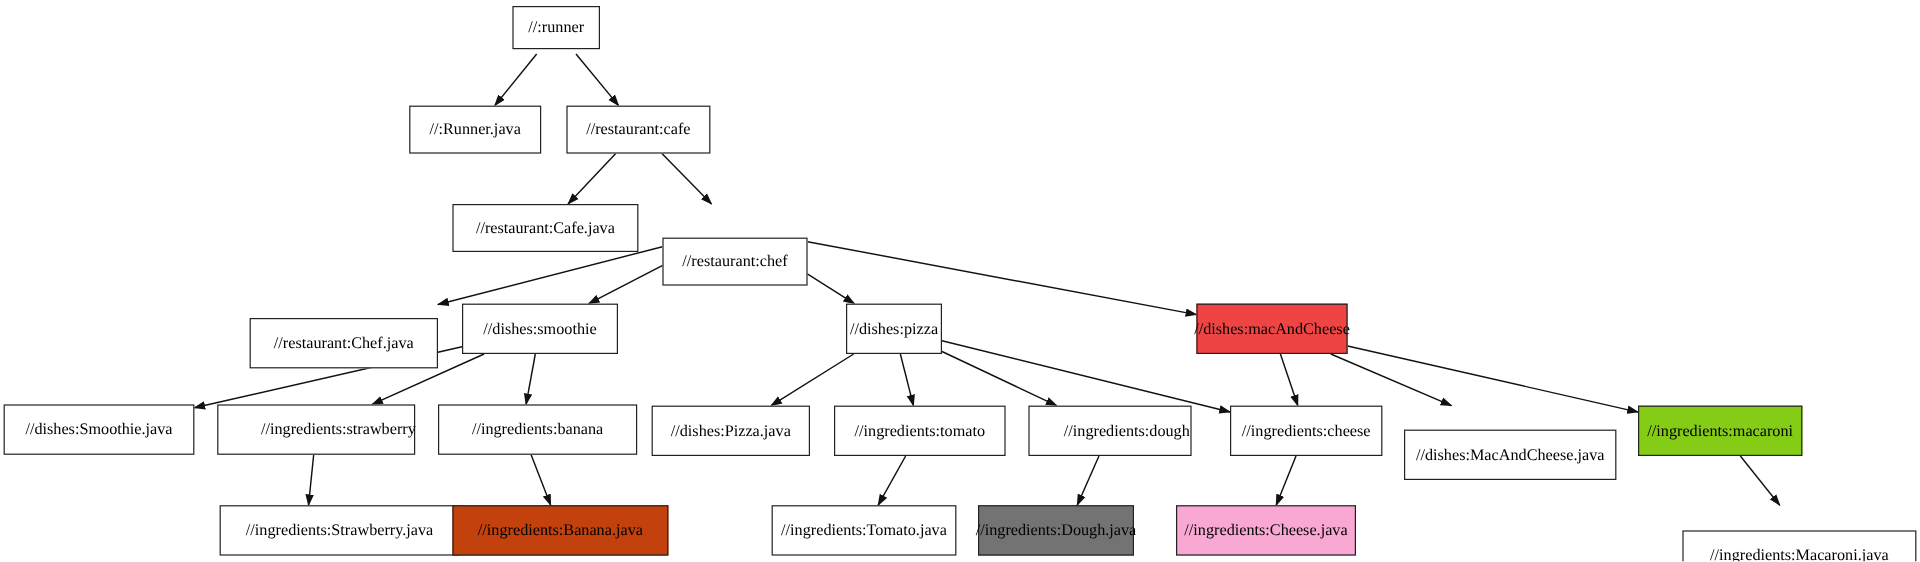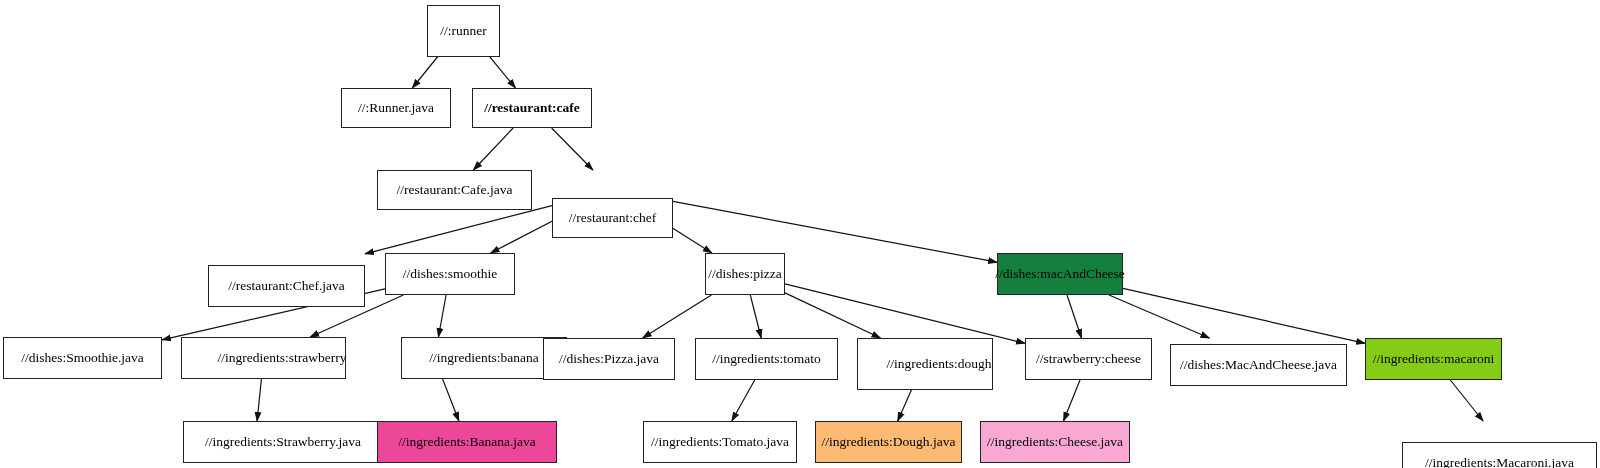--- a/index.html
+++ b/index.html
@@ -68,38 +68,38 @@
         <line x1="1067.0" y1="295.0" x2="1081.5" y2="338.0" stroke="#111111" stroke-width="1.2" marker-end="url(#arrowhead)"></line>
         <line x1="1109.0" y1="295.0" x2="1209.5" y2="338.0" stroke="#111111" stroke-width="1.2" marker-end="url(#arrowhead)"></line>
         <line x1="1123.0" y1="288.3" x2="1365.0" y2="343.4" stroke="#111111" stroke-width="1.2" marker-end="url(#arrowhead)"></line>
         <line x1="754.7" y1="380.0" x2="731.8" y2="421.0" stroke="#111111" stroke-width="1.2" marker-end="url(#arrowhead)"></line>
         <line x1="915.8" y1="380.0" x2="897.7" y2="421.0" stroke="#111111" stroke-width="1.2" marker-end="url(#arrowhead)"></line>
         <line x1="1080.0" y1="380.0" x2="1063.5" y2="421.0" stroke="#111111" stroke-width="1.2" marker-end="url(#arrowhead)"></line>
         <line x1="1450.3" y1="380.0" x2="1483.1" y2="421.0" stroke="#111111" stroke-width="1.2" marker-end="url(#arrowhead)"></line>
       </g>
   </svg>
   <div id="nodes-layer">
-      <div class="node" style="left: 427px; top: 5px; width: 73px; height: 52px; border-color: rgb(34, 34, 34); background: rgb(255, 255, 255); color: rgb(0, 0, 0); text-align: center;">//:runner</div>
+      <div class="node" style="left: 427px; top: 5px; width: 73px; height: 36px; border-color: rgb(34, 34, 34); background: rgb(255, 255, 255); color: rgb(0, 0, 0); text-align: center;">//:runner</div>
       <div class="node" style="left: 341px; top: 88px; width: 110px; height: 40px; border-color: rgb(34, 34, 34); background: rgb(255, 255, 255); color: rgb(0, 0, 0);">//:Runner.java</div>
-      <div class="node" style="left: 472px; top: 88px; width: 120px; height: 40px; border-color: rgb(34, 34, 34); background: rgb(255, 255, 255); color: rgb(0, 0, 0); font-weight: bold;">//restaurant:cafe</div>
+      <div class="node" style="left: 472px; top: 88px; width: 120px; height: 40px; border-color: rgb(34, 34, 34); background: rgb(255, 255, 255); color: rgb(0, 0, 0);">//restaurant:cafe</div>
       <div class="node" style="left: 377px; top: 170px; width: 155px; height: 40px; border-color: rgb(34, 34, 34); background: rgb(255, 255, 255); color: rgb(0, 0, 0);">//restaurant:Cafe.java</div>
       <div class="node" style="left: 552px; top: 170px; width: 121px; height: 40px; border-color: rgb(34, 34, 34); background: rgb(255, 255, 255); color: rgb(0, 0, 0); margin-top: 28px;">//restaurant:chef</div>
       <div class="node" style="left: 208px; top: 253px; width: 157px; height: 42px; border-color: rgb(34, 34, 34); background: rgb(255, 255, 255); color: rgb(0, 0, 0); margin-top: 12px;">//restaurant:Chef.java</div>
       <div class="node" style="left: 385px; top: 253px; width: 130px; height: 42px; border-color: rgb(34, 34, 34); background: rgb(255, 255, 255); color: rgb(0, 0, 0);">//dishes:smoothie</div>
       <div class="node" style="left: 705px; top: 253px; width: 80px; height: 42px; border-color: rgb(34, 34, 34); background: rgb(255, 255, 255); color: rgb(0, 0, 0);">//dishes:pizza</div>
-      <div class="node" style="left: 997px; top: 253px; width: 126px; height: 42px; border-color: rgb(34, 34, 34); background: #15803d; color: rgb(0, 0, 0);">//dishes:macAndCheese</div>
+      <div class="node" style="left: 997px; top: 253px; width: 126px; height: 42px; border-color: rgb(34, 34, 34); background: #ef4444; color: rgb(0, 0, 0);">//dishes:macAndCheese</div>
       <div class="node" style="left: 3px; top: 337px; width: 159px; height: 42px; border-color: rgb(34, 34, 34); background: rgb(255, 255, 255); color: rgb(0, 0, 0);">//dishes:Smoothie.java</div>
       <div class="node" style="left: 181px; top: 337px; width: 165px; height: 42px; border-color: rgb(34, 34, 34); background: rgb(255, 255, 255); color: rgb(0, 0, 0); padding-left: 37px;">//ingredients:strawberry</div>
-      <div class="node" style="left: 365px; top: 337px; width: 166px; height: 42px; border-color: rgb(34, 34, 34); background: rgb(255, 255, 255); color: rgb(0, 0, 0); margin-left: 36px;">//ingredients:banana</div>
+      <div class="node" style="left: 365px; top: 337px; width: 166px; height: 42px; border-color: rgb(34, 34, 34); background: rgb(255, 255, 255); color: rgb(0, 0, 0);">//ingredients:banana</div>
       <div class="node" style="left: 543px; top: 338px; width: 132px; height: 42px; border-color: rgb(34, 34, 34); background: rgb(255, 255, 255); color: rgb(0, 0, 0); font-family: Liberation Serif, serif;">//dishes:Pizza.java</div>
       <div class="node" style="left: 695px; top: 338px; width: 143px; height: 42px; border-color: rgb(34, 34, 34); background: rgb(255, 255, 255); color: rgb(0, 0, 0);">//ingredients:tomato</div>
-      <div class="node" style="left: 857px; top: 338px; width: 136px; height: 52px; border-color: rgb(34, 34, 34); background: rgb(255, 255, 255); color: rgb(0, 0, 0); padding-left: 28px;">//ingredients:dough</div>
-      <div class="node" style="left: 1025px; top: 338px; width: 127px; height: 42px; border-color: rgb(34, 34, 34); background: rgb(255, 255, 255); color: rgb(0, 0, 0);">//strawberry:cheese</div>
-      <div class="node" style="left: 1170px; top: 344px; width: 177px; height: 42px; border-color: rgb(34, 34, 34); background: rgb(255, 255, 255); color: rgb(0, 0, 0);">//dishes:MacAndCheese.java</div>
+      <div class="node" style="left: 857px; top: 338px; width: 136px; height: 42px; border-color: rgb(34, 34, 34); background: rgb(255, 255, 255); color: rgb(0, 0, 0); padding-left: 28px;">//ingredients:dough</div>
+      <div class="node" style="left: 1025px; top: 338px; width: 127px; height: 42px; border-color: rgb(34, 34, 34); background: rgb(255, 255, 255); color: rgb(0, 0, 0);">//ingredients:cheese</div>
+      <div class="node" style="left: 1170px; top: 358px; width: 177px; height: 42px; border-color: rgb(34, 34, 34); background: rgb(255, 255, 255); color: rgb(0, 0, 0);">//dishes:MacAndCheese.java</div>
       <div class="node" style="left: 1365px; top: 338px; width: 137px; height: 42px; border-color: rgb(34, 34, 34); background: #84cc16; color: rgb(0, 0, 0);">//ingredients:macaroni</div>
       <div class="node" style="left: 155px; top: 421px; width: 200px; height: 42px; border-color: rgb(34, 34, 34); background: rgb(255, 255, 255); color: rgb(0, 0, 0); margin-left: 28px;">//ingredients:Strawberry.java</div>
-      <div class="node" style="left: 377px; top: 421px; width: 180px; height: 42px; border-color: rgb(34, 34, 34); background: #ec4899; color: rgb(0, 0, 0);">//ingredients:Banana.java</div>
+      <div class="node" style="left: 377px; top: 421px; width: 180px; height: 42px; border-color: rgb(34, 34, 34); background: #c2410c; color: rgb(0, 0, 0);">//ingredients:Banana.java</div>
       <div class="node" style="left: 643px; top: 421px; width: 154px; height: 42px; border-color: rgb(34, 34, 34); background: rgb(255, 255, 255); color: rgb(0, 0, 0);">//ingredients:Tomato.java</div>
-      <div class="node" style="left: 815px; top: 421px; width: 147px; height: 42px; border-color: rgb(34, 34, 34); background: #fdba74; color: rgb(0, 0, 0);">//ingredients:Dough.java</div>
+      <div class="node" style="left: 815px; top: 421px; width: 130px; height: 42px; border-color: rgb(34, 34, 34); background: #737373; color: rgb(0, 0, 0);">//ingredients:Dough.java</div>
       <div class="node" style="left: 980px; top: 421px; width: 150px; height: 42px; border-color: rgb(34, 34, 34); background: #f9a8d4; color: rgb(0, 0, 0);">//ingredients:Cheese.java</div>
       <div class="node" style="left: 1402px; top: 421px; width: 195px; height: 41px; border-color: rgb(34, 34, 34); background: rgb(255, 255, 255); color: rgb(0, 0, 0); margin-top: 21px;">//ingredients:Macaroni.java</div>
     </div>
 </div>
 
 </body></html>

